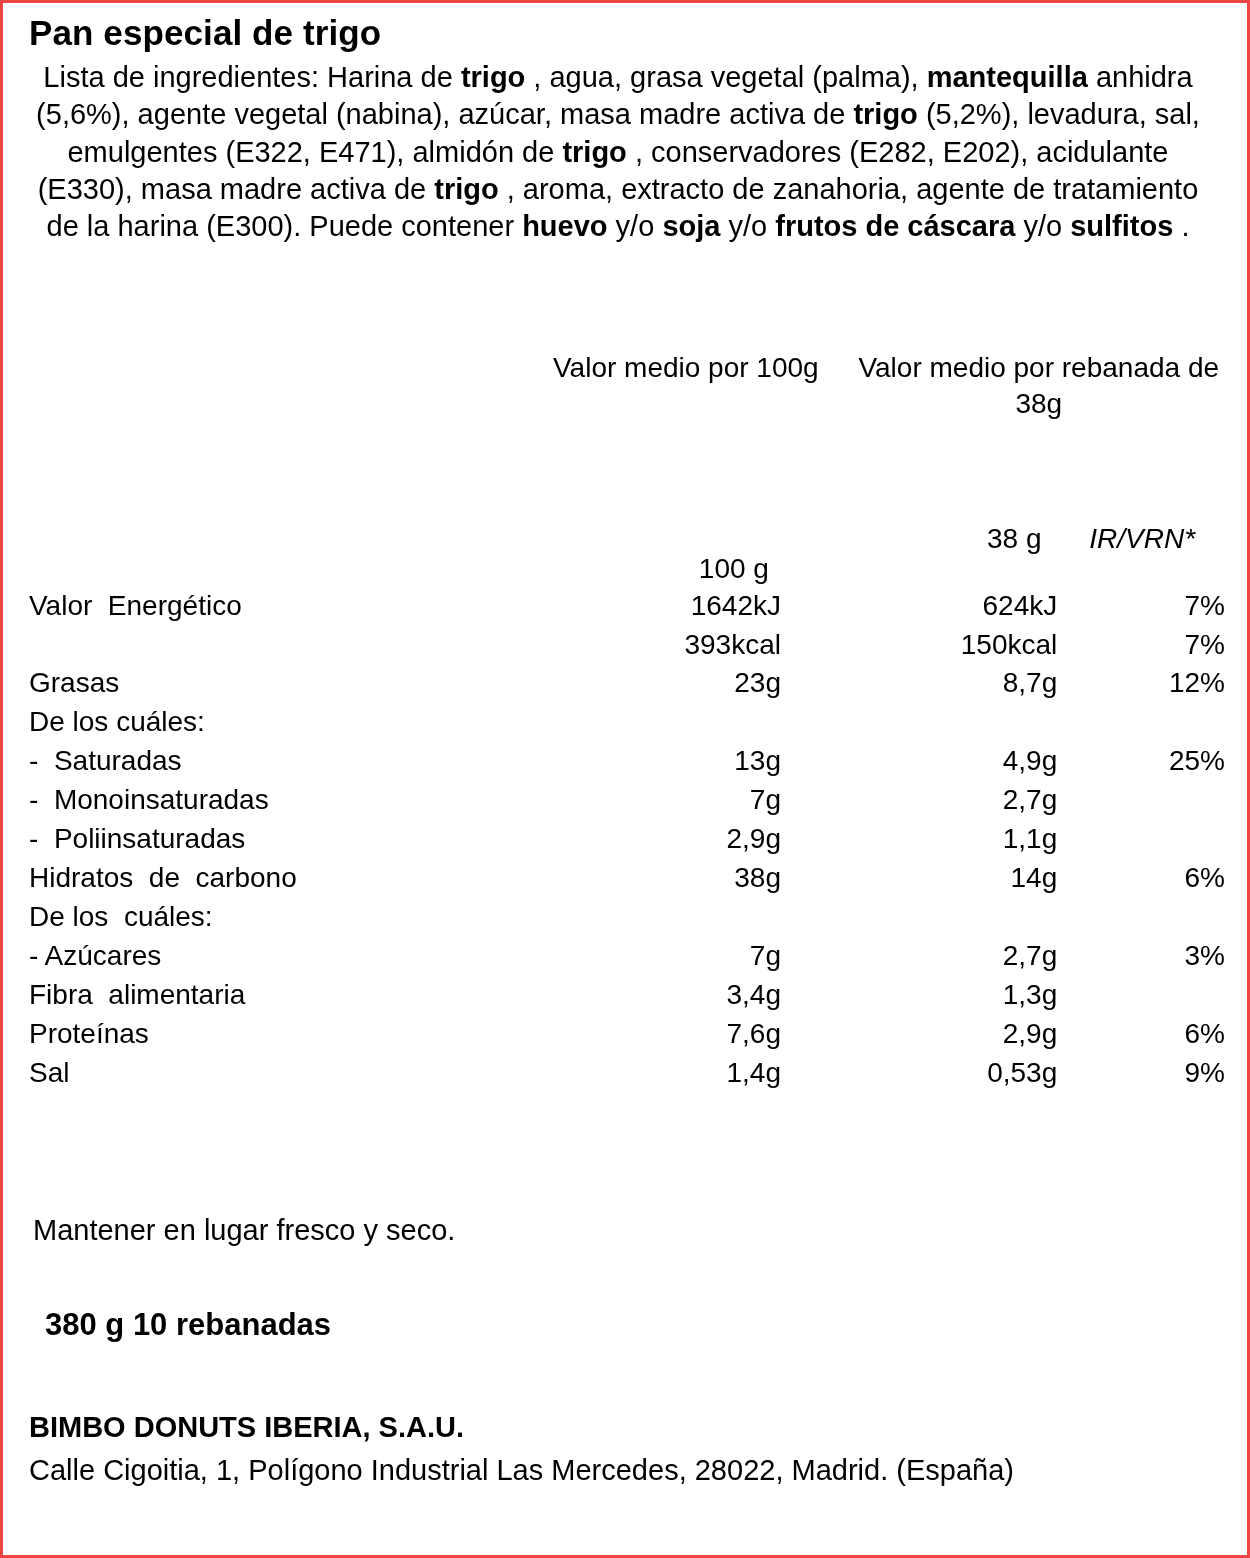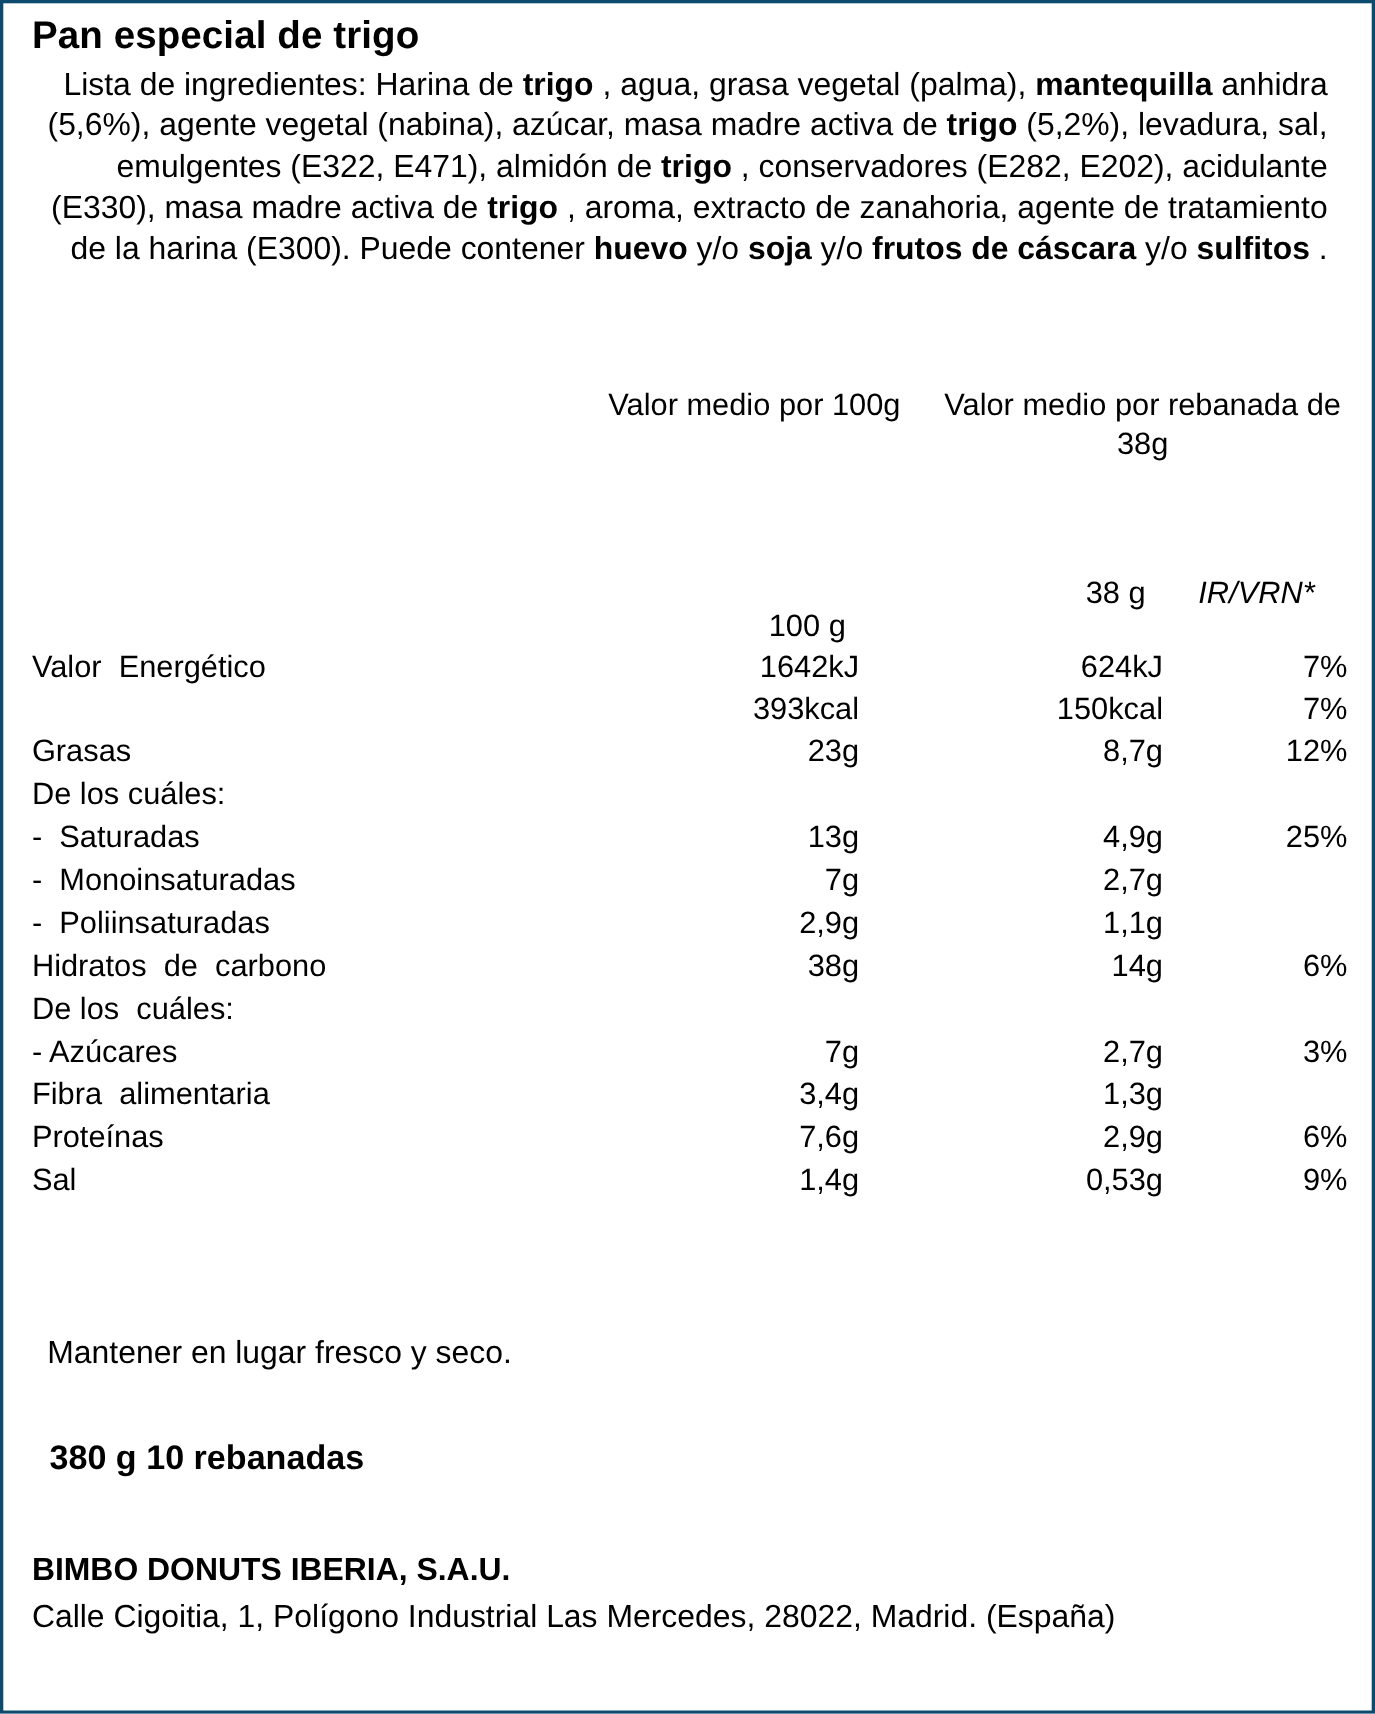--- a/index.html
+++ b/index.html
@@ -9,40 +9,40 @@
   }
   body {
     font-family: "Liberation Sans", sans-serif;
     color: #000000;
   }
   .label {
     position: relative;
     width: 1250px;
     height: 1558px;
     box-sizing: border-box;
-    border: 3px solid #0c4a6e;
+    border: 3px solid #ef4444;
     background: #fff;
     overflow: hidden;
   }
   .inner {
     padding: 8px 22px 0 26px;
   }
   .product-title {
     font-size: 35px;
     font-weight: bold;
     line-height: 1.25;
     margin: 0 0 4px 0;
     letter-spacing: 0.1px;
   }
   .ingredients {
     font-size: 29px;
     line-height: 1.29;
     margin: 0;
     padding-right: 18px;
-    text-align: right;
+    text-align: center;
   }
   .ingredients b { font-weight: bold; }
 
   
   .nutrition {
     margin-top: 104px;
   }
   .nut-head {
     display: flex;
     font-size: 28px;
@@ -84,21 +84,21 @@
   td.c-ir    { width: 170px; text-align: right; padding-left: 18px; }
 
   .indent1 { padding-left: 20px; }
   .indent2 { padding-left: 22px; }
 
   .footer {
     margin-top: 118px;
     font-size: 29px;
     line-height: 1.35;
   }
-  .storage { margin: 14px; }
+  .storage { margin: 4px; }
   .weight {
     font-weight: bold;
     font-size: 31px;
     margin: 54px 0 0 16px;
   }
   .company {
     font-weight: bold;
     font-size: 29px;
     margin: 62px 0 0 0;
   }

